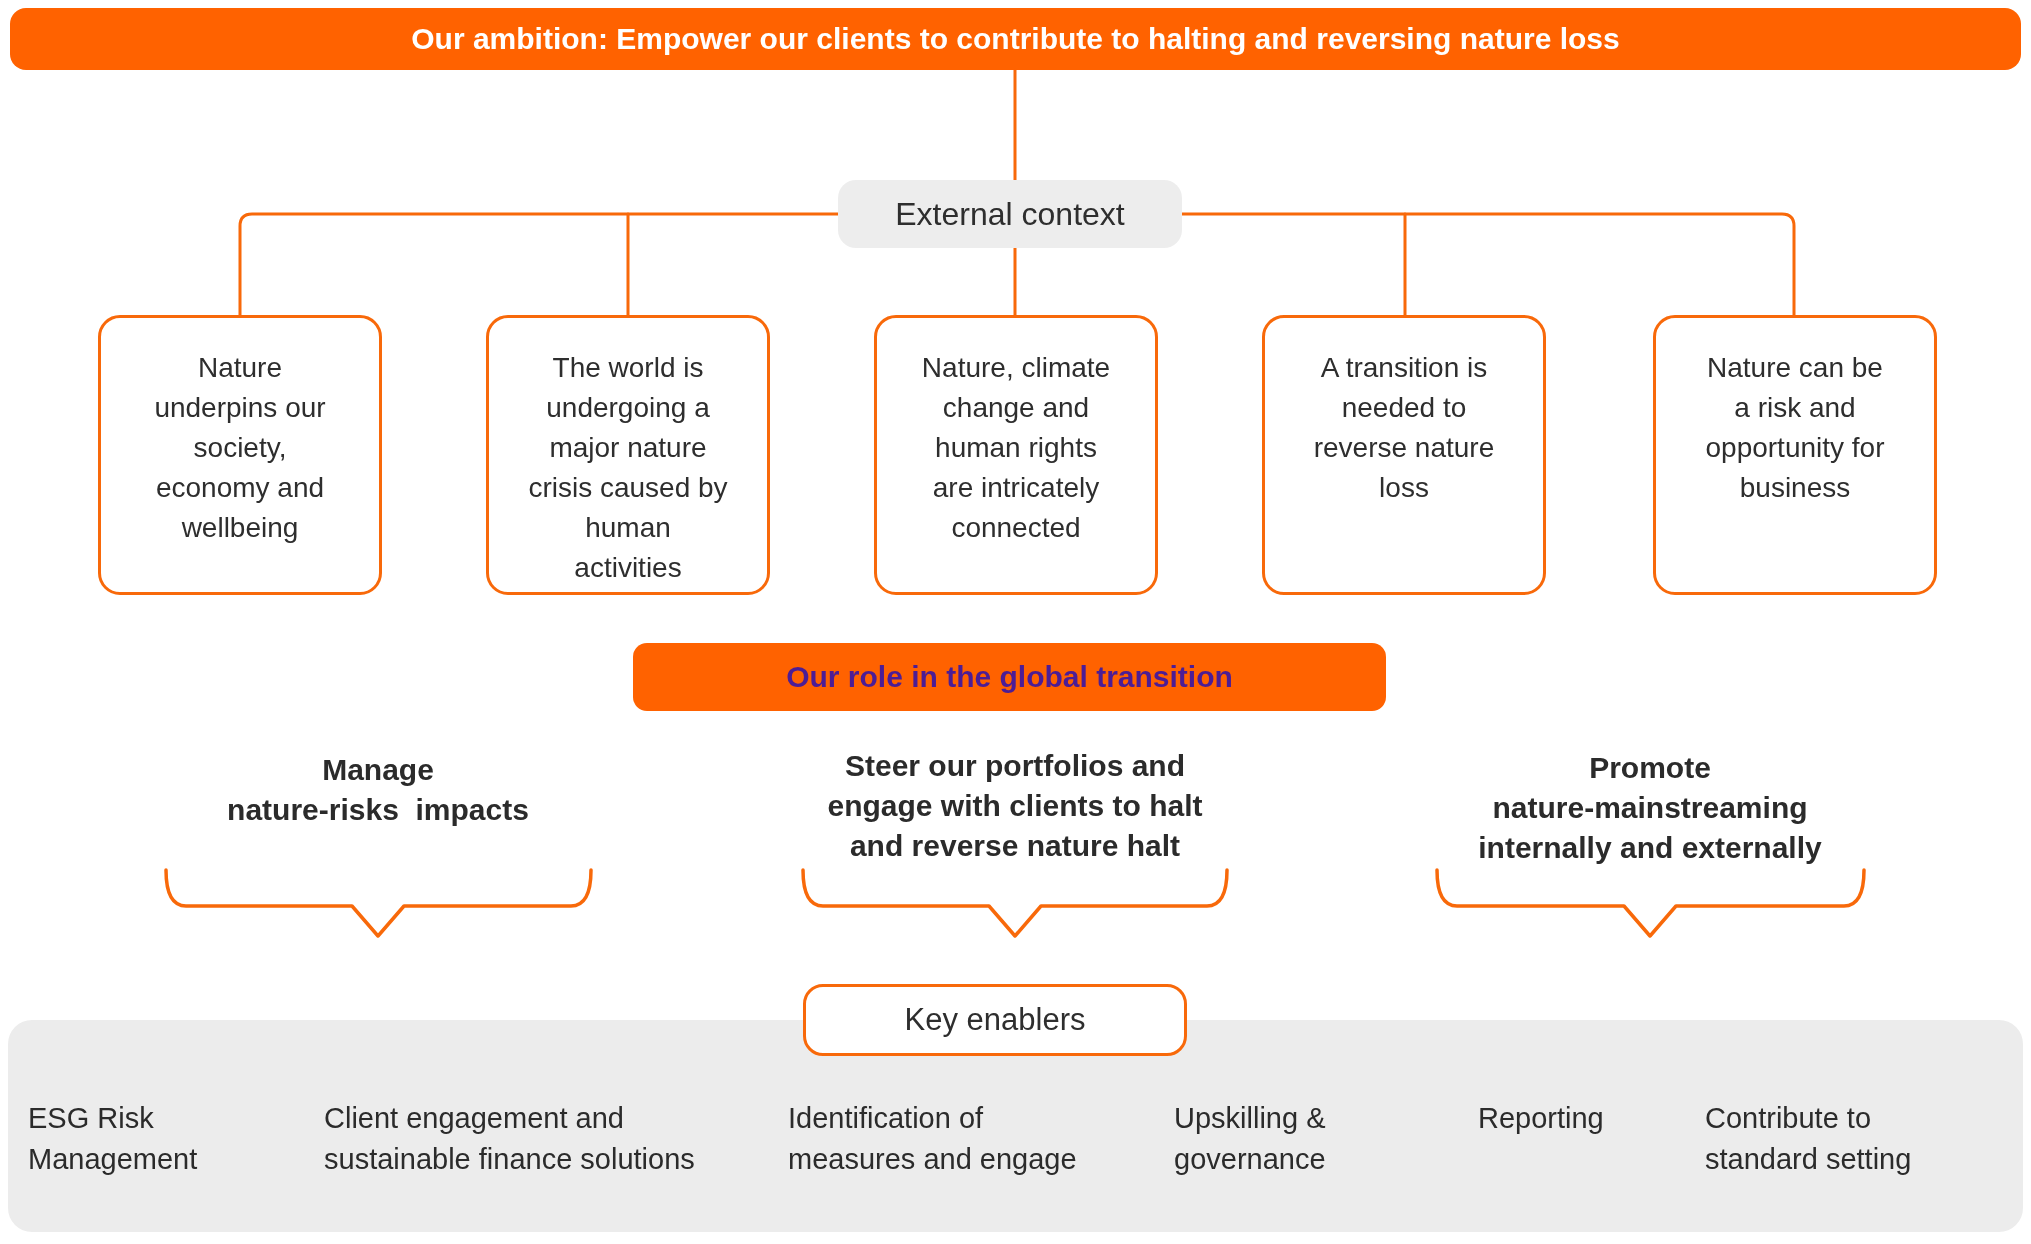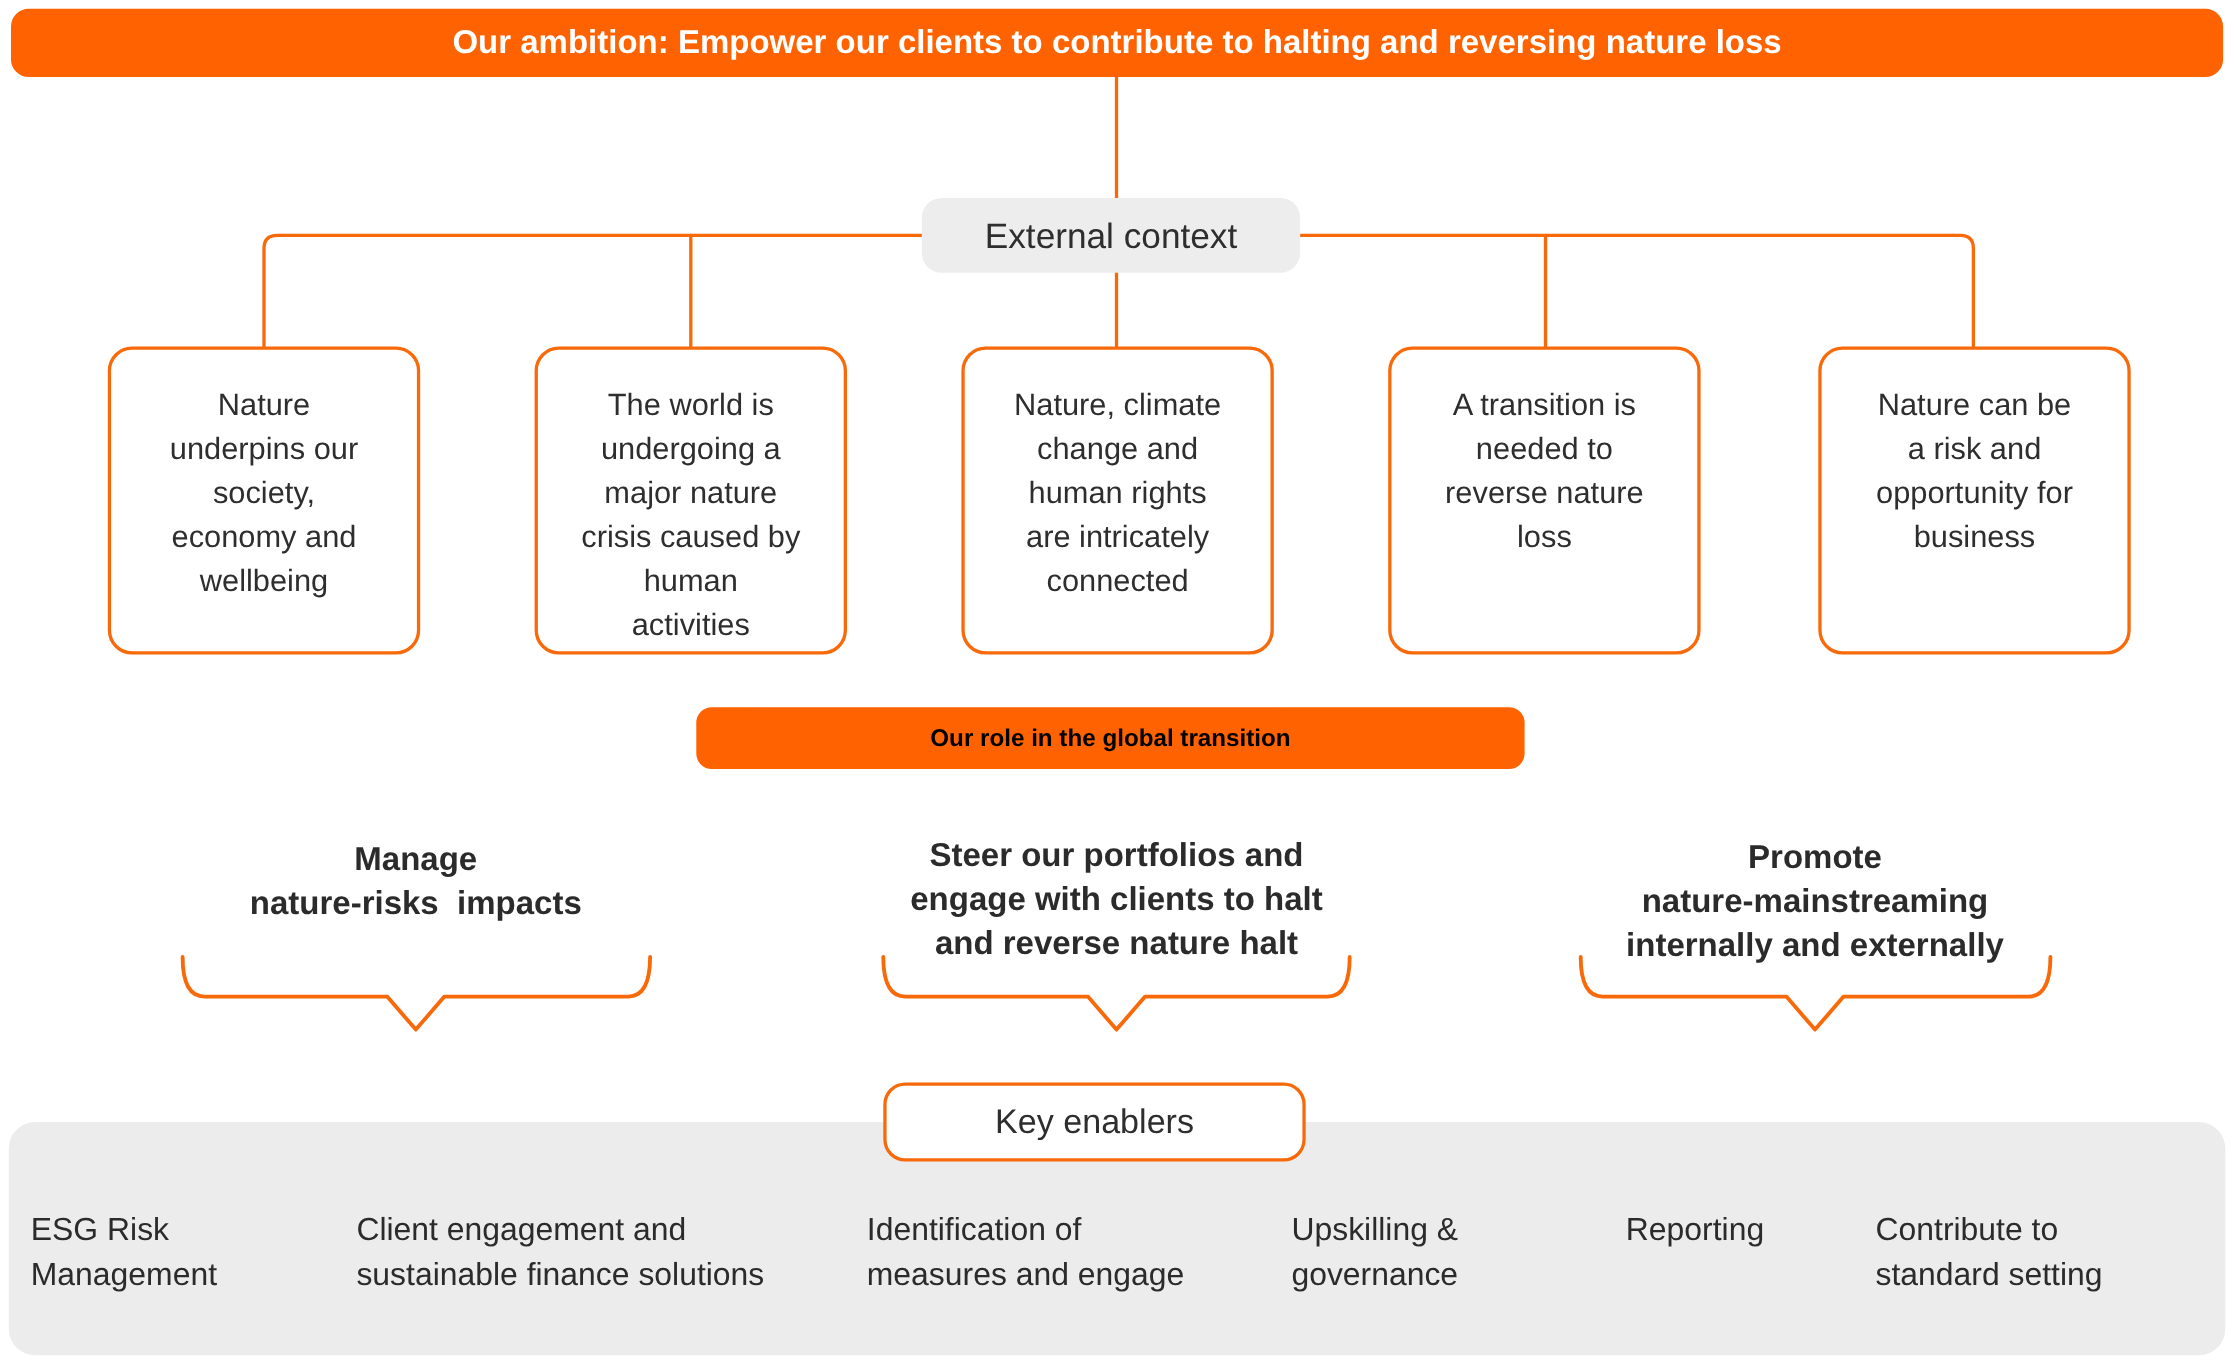--- a/index.html
+++ b/index.html
@@ -28,28 +28,28 @@
   }
   .ctx-box{
     top:315px;width:284px;height:280px;
     background:#ffffff;border:3px solid #F8690A;border-radius:22px;
     box-sizing:border-box;
     font-size:28px;line-height:40px;color:#2e2e2e;
     text-align:center;white-space:pre-wrap;
     padding-top:30px;
   }
   .role-banner{
-    left:633px;top:643px;width:753px;height:56px;
+    left:633px;top:643px;width:753px;height:68px;
     background:#FF6200;border-radius:14px;
-    color:#000000;font-weight:bold;font-size:22px;
+    color:#4c1d95;font-weight:bold;font-size:30px;
   }
   .role-heading{
     top:746px;
     font-weight:bold;font-size:30px;line-height:40px;color:#2b2b2b;
-    text-align:center;white-space:pre-wrap;margin-top:12px;
+    text-align:center;white-space:pre-wrap;
   }
   .gray-band{
     left:8px;top:1020px;width:2015px;height:212px;
     background:#ECECEC;border-radius:24px;
   }
   .key-enablers-box{
     left:803px;top:984px;width:384px;height:72px;
     background:#ffffff;border:3px solid #F8690A;border-radius:20px;
     box-sizing:border-box;
     font-size:31px;color:#2e2e2e;

